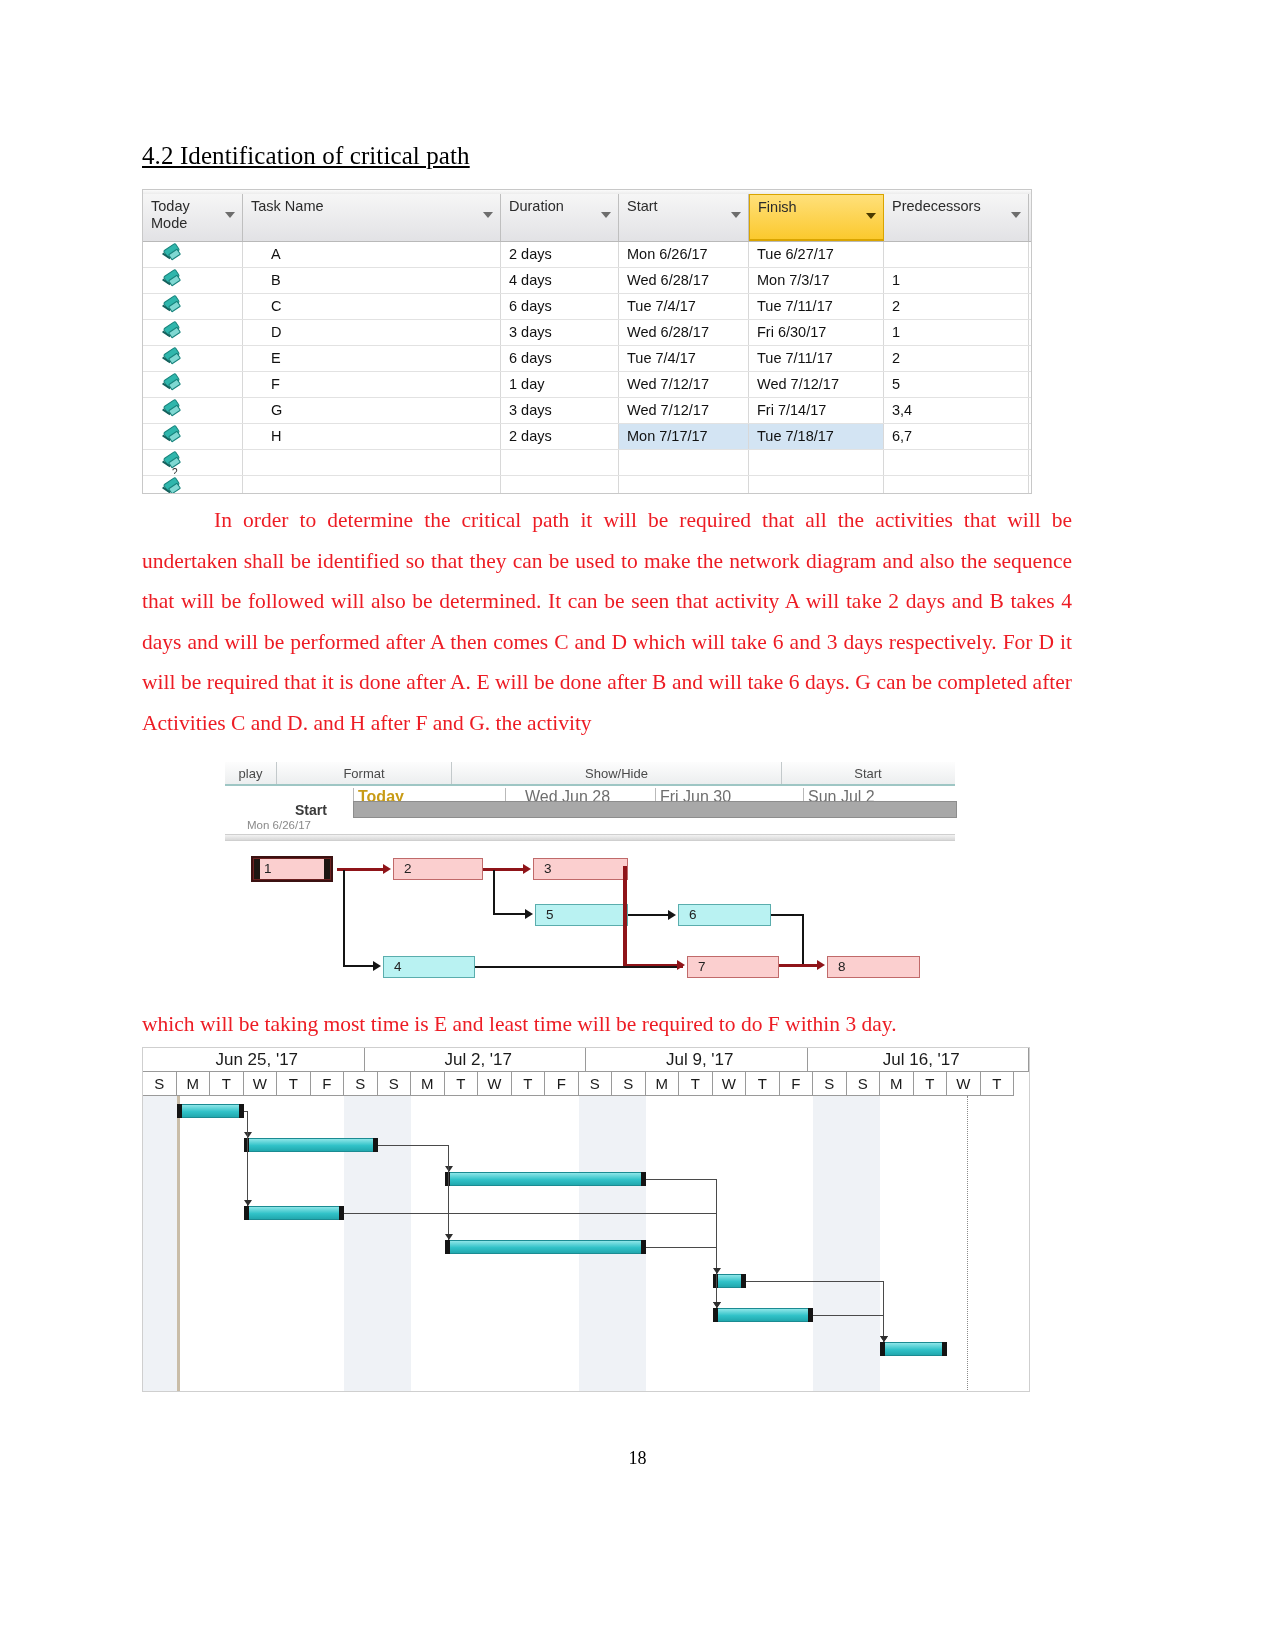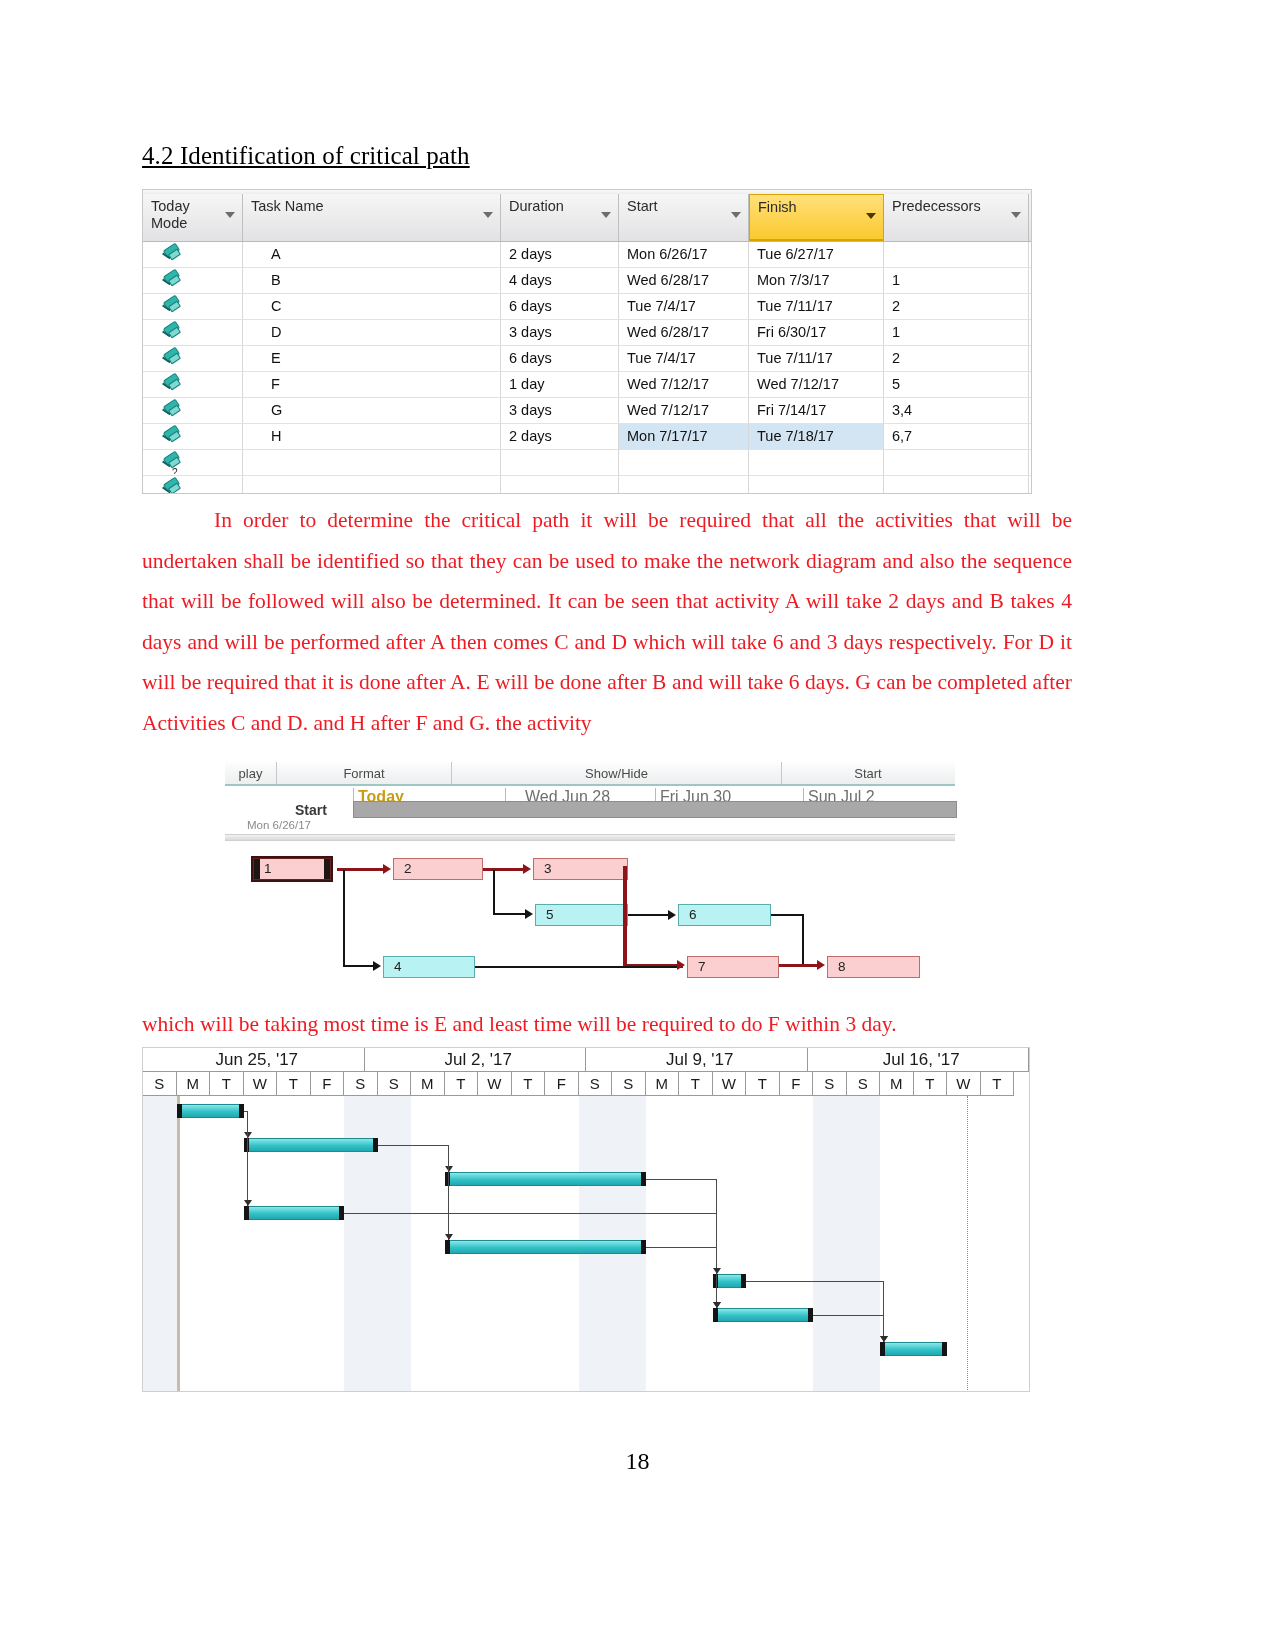--- a/index.html
+++ b/index.html
@@ -232,21 +232,21 @@
   .link { position:absolute; background:#4a4a4a; }
   .linkhead {
     position:absolute; width:0; height:0;
     border-left:4px solid transparent; border-right:4px solid transparent;
     border-top:6px solid #2e2e2e;
   }
 
   
   .pagenum {
     position:absolute; left:0; top:1448px; width:1275px;
-    text-align:center; font-size:24px; color:#000;
+    text-align:center; font-size:18px; color:#000;
     font-family:"Liberation Serif", serif;
   }
 </style>
 </head>
 <body>
 
 <div class="page">
 
   <div class="heading">4.2 Identification of critical path</div>
 

